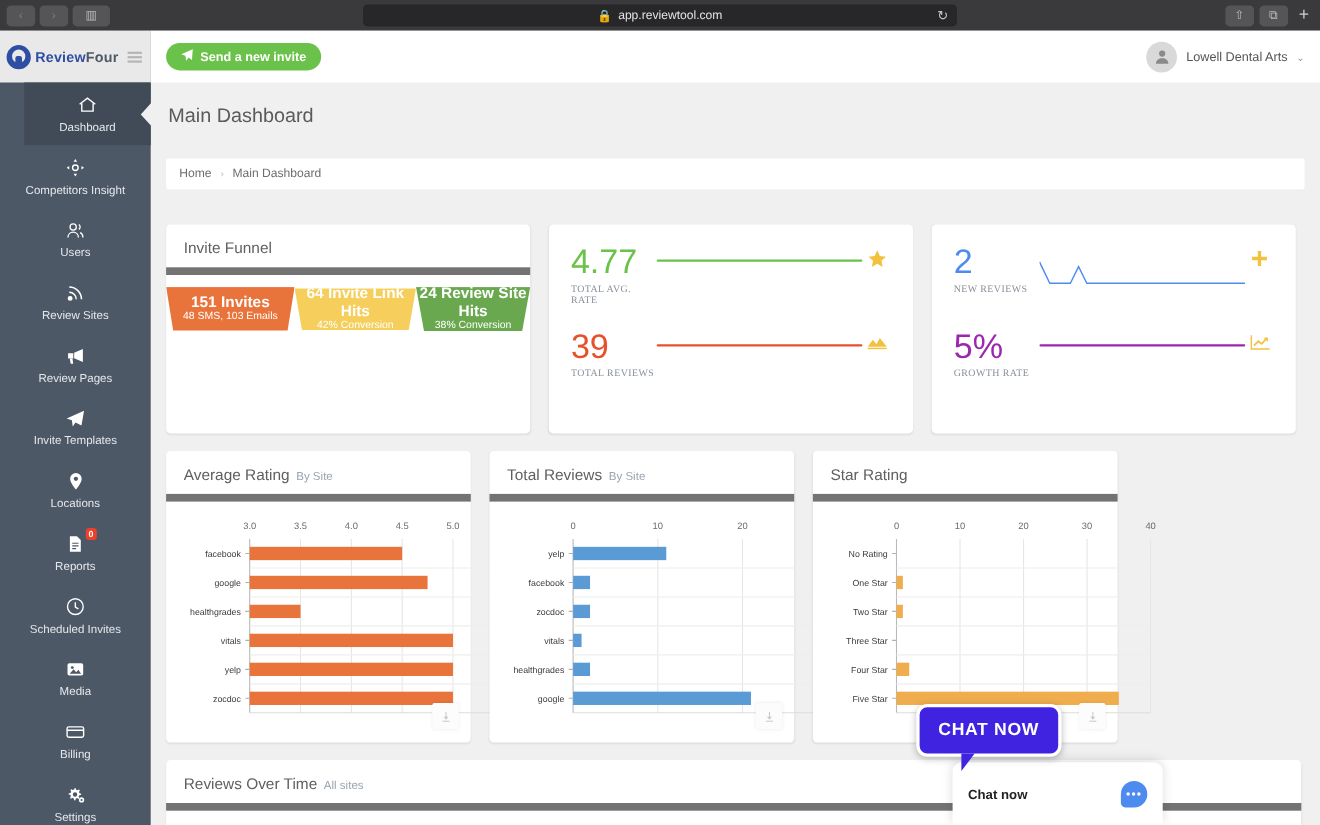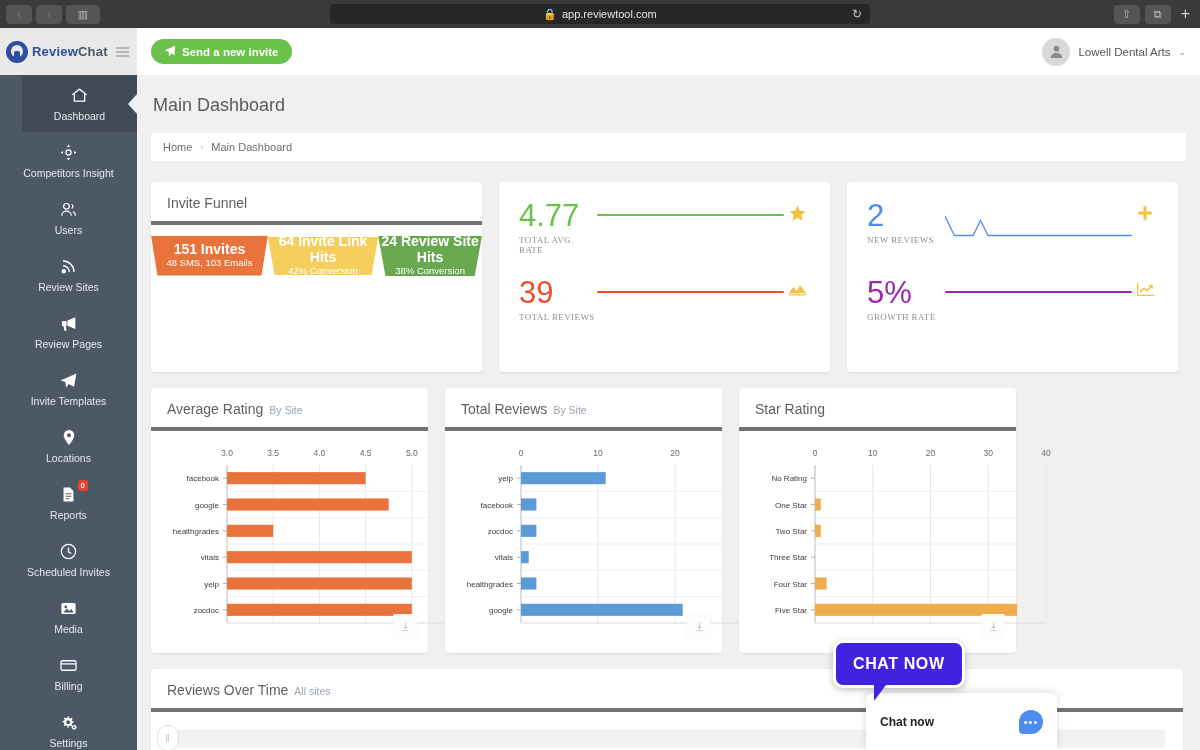--- a/index.html
+++ b/index.html
@@ -105,33 +105,33 @@
   }
   .account-name { font-size: 11.5px; color: #555; }
   .caret { color: #999; font-size: 9px; }
 
   
   .content { position: absolute; left: 137px; top: 47px; right: 0; bottom: 0; overflow: hidden; }
   .page-title {
     font-size: 18px; color: #5a5a5a; padding: 20px 0 12px 16px; font-weight: normal;
   }
   .breadcrumb {
-    background: #fff; height: 28px; margin: 5px 14px; border-radius: 2px;
+    background: #fff; height: 28px; margin: 16px 14px; border-radius: 2px;
     display: flex; align-items: center; padding: 0 12px; gap: 8px;
     font-size: 11px; color: #6d6d6d;
   }
   .breadcrumb .sep { color: #b5b5b5; font-size: 9px; }
 
   .row { display: flex; gap: 17px; padding: 16px 14px 0 14px; }
   .card {
     background: #fff; border-radius: 4px;
     box-shadow: 0 1px 2px rgba(0,0,0,.08);
   }
   .card-head {
-    padding: 13px 16px 10px 16px; border-bottom: 4px solid #737373;
+    padding: 13px 16px 10px 16px; border-bottom: 7px solid #737373;
     display: flex; align-items: baseline; gap: 6px;
   }
   .card-title { font-size: 14px; color: #5f5f5f; }
   .card-sub { font-size: 10.5px; color: #9aa4ae; }
 
   
   .funnel-card { width: 331px; height: 190px; }
   .funnel-body { padding: 10px 0 0 0; display: flex; flex-direction: row; align-items: center; }
   .fseg {
     color: #fff; text-align: center; position: relative;
@@ -227,21 +227,21 @@
     <div class="chrome-btn">⧉</div>
     <div class="plus-btn">+</div>
   </div>
 </div>
 
 <div class="app">
 
   <div class="sidebar">
     <div class="brandbar">
       <div class="logo-mark"></div>
-      <div class="logo-text"><span>Review</span><span class="t2">Chat</span></div>
+      <div class="logo-text"><span>Review</span><span class="t2">Four</span></div>
       <div class="hamburger">
           <span></span>
           <span></span>
           <span></span>
         </div>
     </div>
     <div class="navlist" id="navlist">
         <div class="navitem active">
           <span class="ico">
             <svg width="19" height="19" viewBox="0 0 24 24" fill="none" stroke="#fff" stroke-width="1.6">

